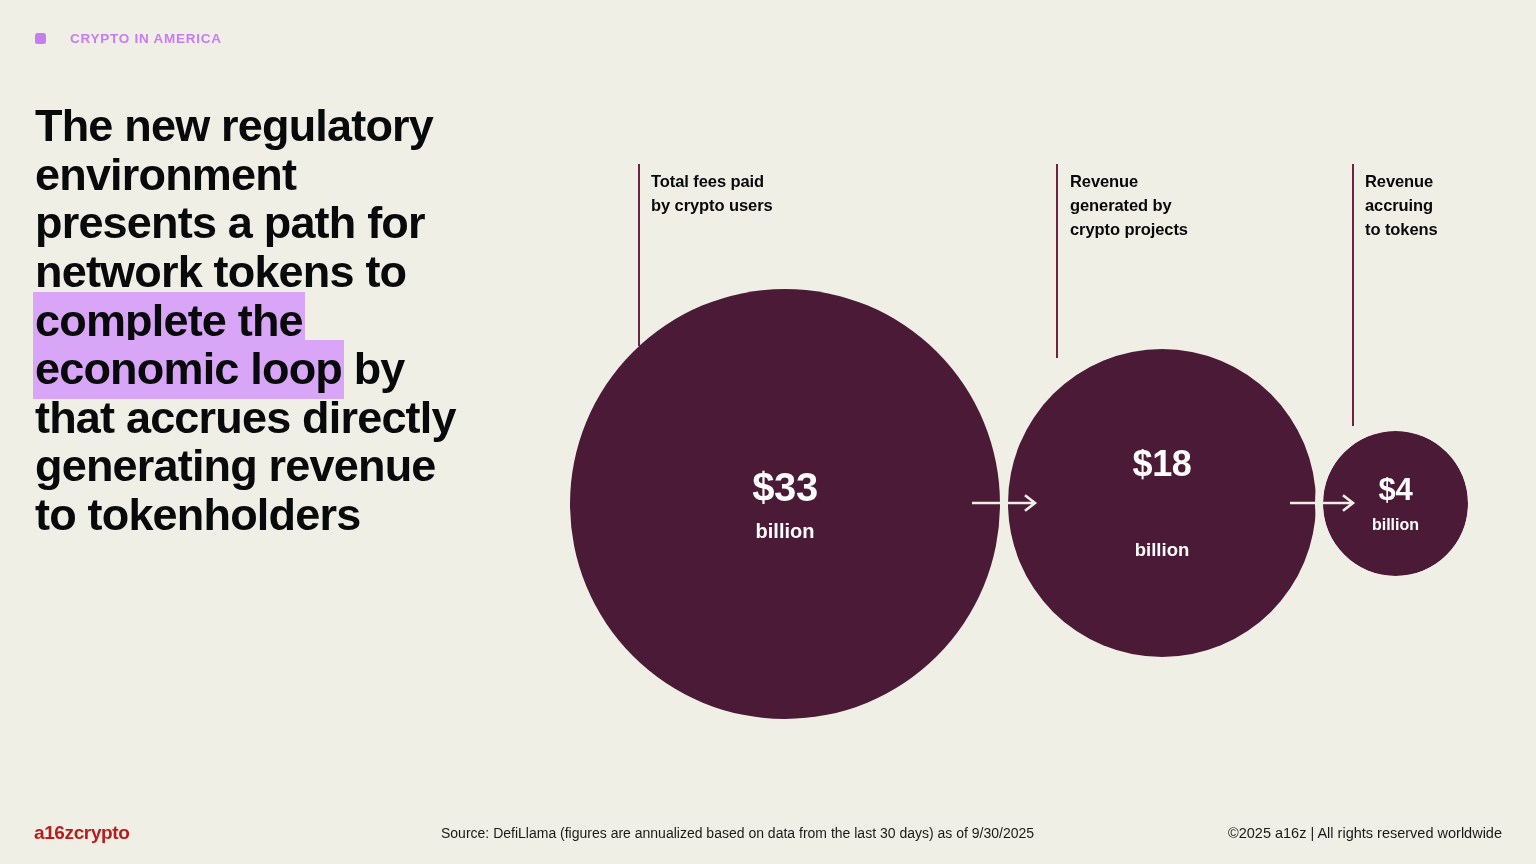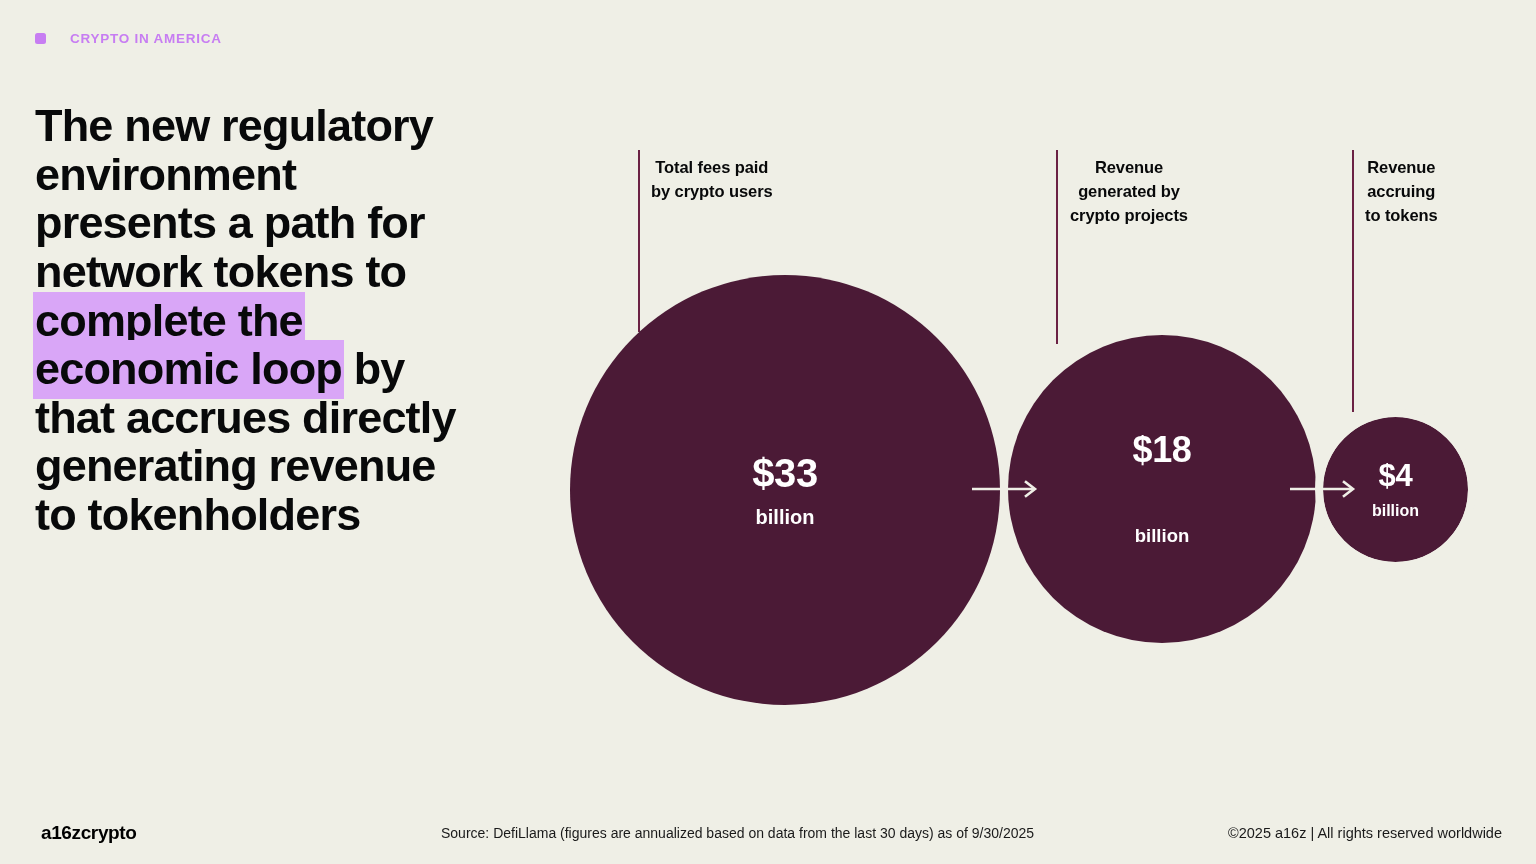--- a/index.html
+++ b/index.html
@@ -67,25 +67,24 @@
     box-decoration-break: clone;
     -webkit-box-decoration-break: clone;
     padding: 3px 2px 5px 2px;
     margin: 0 -2px;
   }
 
   
   .chart {
     position: absolute;
     left: 0;
-    top: 0;
+    top: 14px;
     width: 1512px;
     height: 800px;
     pointer-events: none;
-    text-align: center;
   }
 
   .tick-line {
     position: absolute;
     width: 1.6px;
     background: #6B2244;
   }
 
   .col-label {
     position: absolute;
@@ -141,22 +140,21 @@
   }
 
   
   .footer-logo {
     position: absolute;
     left: 34px;
     top: 822px;
     font-size: 19px;
     font-weight: bold;
     letter-spacing: -0.02em;
-    color: #000000;
-    margin-left: 7px;
+    color: #b91c1c;
   }
   .footer-source {
     position: absolute;
     left: 441px;
     top: 825px;
     font-size: 14px;
     color: #1A1A1A;
     white-space: nowrap;
   }
   .footer-copy {

